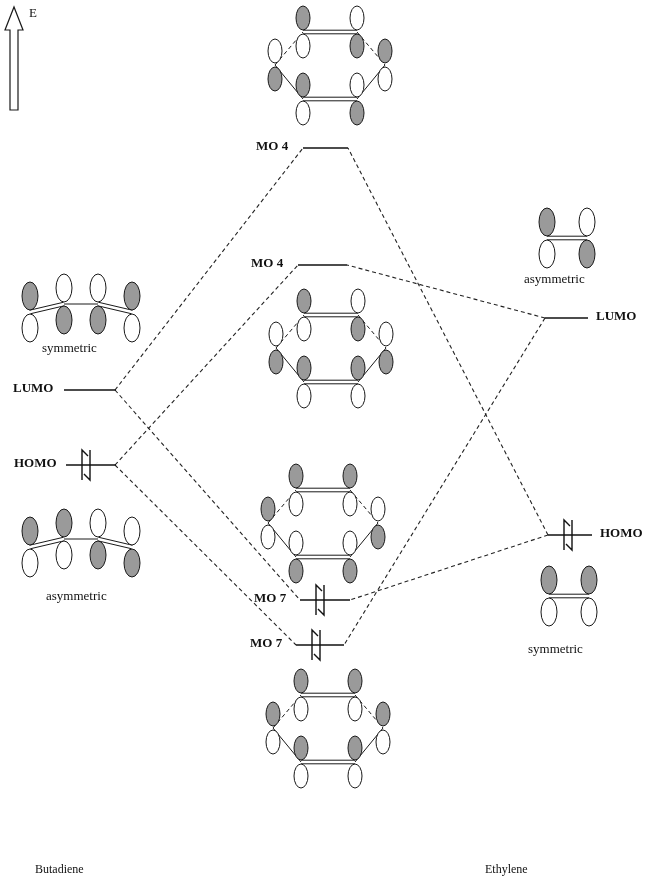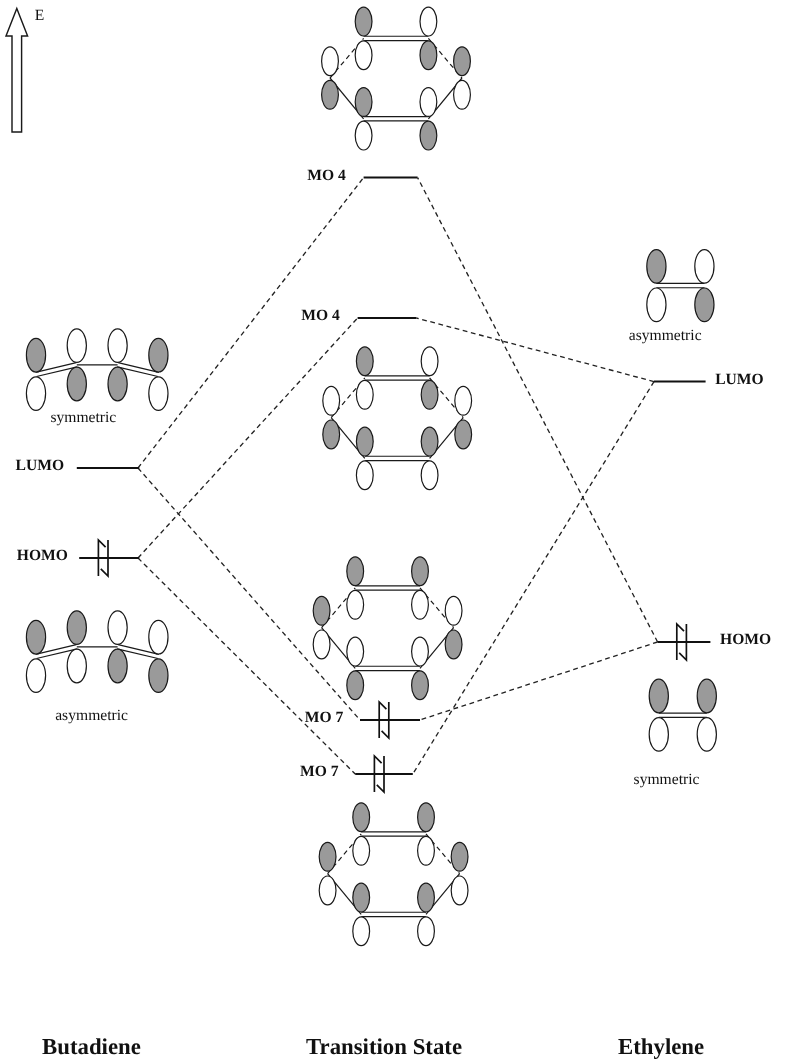--- a/index.html
+++ b/index.html
@@ -3,21 +3,21 @@
 <meta charset="utf-8">
 <style>
   html,body{margin:0;padding:0;background:#fff;}
   .canvas{
     position:relative;width:658px;height:887px;background:#ffffff;
     font-family:"Liberation Serif", serif;color:#111;overflow:hidden;
   }
   .lbl{position:absolute;font-size:13px;line-height:1.1;white-space:nowrap;}
   .bold{font-weight:bold;}
   .ctr{text-align:left;}
-  .title{font-size:19px;font-weight:bold;}
+  .title{font-size:12px;font-weight:normal;}
   .orb{position:absolute;}
   svg{display:block;}
   #overlay{position:absolute;left:0;top:0;}
 </style>
 </head>
 <body>
 
 <div class="canvas">
 
   <svg id="overlay" width="658" height="887" viewBox="0 0 658 887">
@@ -228,16 +228,15 @@
         <line x1="25" y1="34.2" x2="65" y2="34.2" stroke="#1a1a1a" stroke-width="1"></line>
         <ellipse cx="25" cy="20" rx="8" ry="14" stroke="#1a1a1a" stroke-width="1" fill="#9a9a9a"></ellipse>
         <ellipse cx="25" cy="52" rx="8" ry="14" stroke="#1a1a1a" stroke-width="1" fill="#ffffff"></ellipse>
         <ellipse cx="65" cy="20" rx="8" ry="14" stroke="#1a1a1a" stroke-width="1" fill="#9a9a9a"></ellipse>
         <ellipse cx="65" cy="52" rx="8" ry="14" stroke="#1a1a1a" stroke-width="1" fill="#ffffff"></ellipse>
       </svg>
     </div>
   <div class="lbl ctr" style="left:528px;top:642px;width:90px;">symmetric</div>
 
   <div class="lbl ctr title" style="left:35px;top:863px;width:120px;">Butadiene</div>
-  <div class="lbl ctr title" style="left:255px;top:863px;width:160px;">Transition State</div>
-  <div class="lbl ctr title" style="left:515px;top:863px;width:110px;">Ethylene</div>
+  <div class="lbl ctr title" style="left:485px;top:863px;width:110px;">Ethylene</div>
 
 </div>
 
 </body></html>

